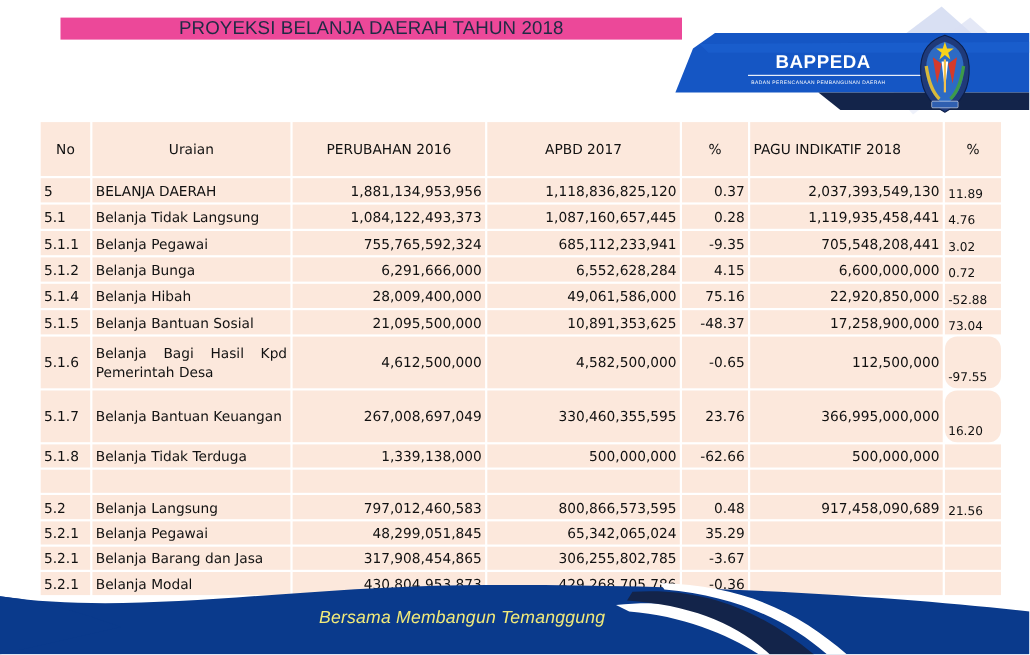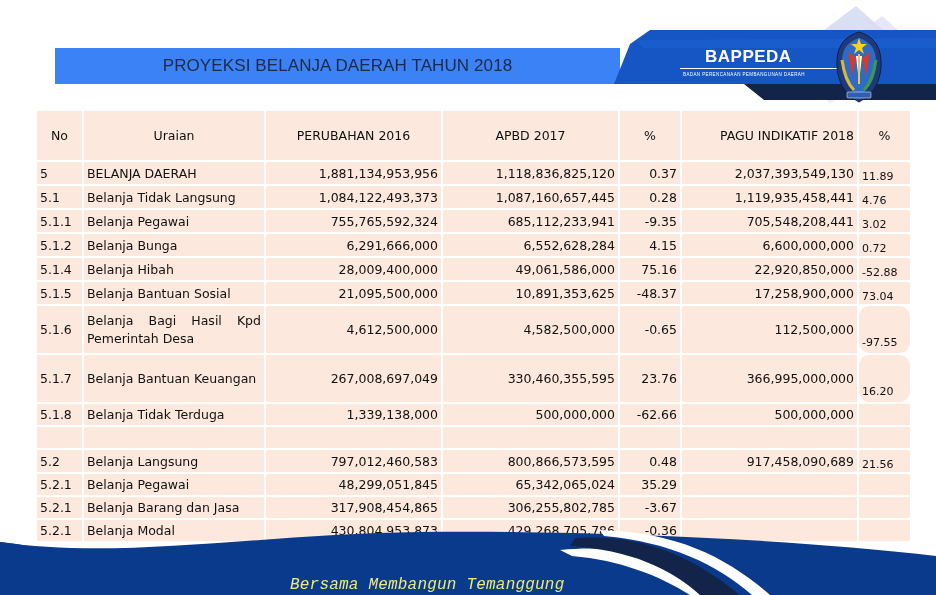--- a/index.html
+++ b/index.html
@@ -3,25 +3,25 @@
 <meta charset="utf-8">
 <style>
   html, body { margin: 0; padding: 0; }
   body {
     width: 936px; height: 595px; position: relative; overflow: hidden;
     background: #ffffff;
     font-family: "DejaVu Sans", "Liberation Sans", sans-serif;
     color: #111;
   }
   .title-bar {
-    position: absolute; left: 55px; top: 16px; width: 565px; height: 36px;
-    background: #3b82f6;
+    position: absolute; left: 55px; top: 16px; width: 565px; height: 20px;
+    background: #ec4899;
     display: flex; align-items: center; justify-content: center;
     font-family: "Liberation Sans", sans-serif;
-    font-size: 17px; color: #1f2a44; letter-spacing: 0.1px; margin-top: 32px;
+    font-size: 17px; color: #1f2a44; letter-spacing: 0.1px;
   }
   
   .banner { position: absolute; left: 600px; top: 0; width: 336px; height: 110px; }
   .banner svg { position: absolute; left: 0; top: 0; }
   .banner-title {
     position: absolute; left: 705px; top: 47px;
     font-family: "Liberation Sans", sans-serif; font-weight: bold;
     font-size: 17px; color: #ffffff; letter-spacing: 0.5px;
   }
   .banner-sub {
@@ -53,22 +53,22 @@
   .col-pct2 { width: 45px; font-size: 11px; }
   .row-tall td { height: 43px; }
   .uraian-wrap { white-space: normal !important; line-height: 18px; text-align: justify; margin-top: 32px; }
   .pct2-bottom { vertical-align: bottom !important; padding-bottom: 4px !important; border-radius: 11px; }
   .pct2-low { vertical-align: bottom !important; padding-bottom: 1px !important; }
 
   
   .footer { position: absolute; left: 0; top: 520px; width: 936px; height: 75px; }
   .footer svg { position: absolute; left: 0; top: 0; }
   .tagline {
-    position: absolute; left: 290px; top: 576px;
-    font-family: Liberation Mono, monospace; font-style: italic;
+    position: absolute; left: 290px; top: 553px;
+    font-family: Liberation Sans, sans-serif; font-style: italic;
     font-size: 16px; color: #f1ea7a; letter-spacing: 0.2px;
   }
 </style>
 </head>
 <body>
 
 <div class="title-bar">PROYEKSI BELANJA DAERAH TAHUN 2018</div>
 
 <div class="banner">
   <svg width="336" height="110" viewBox="0 0 336 110">
@@ -104,21 +104,21 @@
 </div>
 
 <table class="table">
   <thead>
     <tr>
       <th class="col-no" style="text-align:center">No</th>
       <th class="col-uraian" style="">Uraian</th>
       <th class="col-num" style="text-align:center">PERUBAHAN 2016</th>
       <th class="col-num" style="text-align:center">APBD 2017</th>
       <th class="col-pct" style="text-align:center">%</th>
-      <th class="col-num" style="text-align:right">PAGU INDIKATIF  2018</th>
+      <th class="col-num" style="text-align:left">PAGU INDIKATIF  2018</th>
       <th class="col-pct2" style="text-align:center;font-size:12.5px">%</th>
     </tr>
   </thead>
   <tbody>
     <tr>
       <td class="col-no">5</td>
       <td class="col-uraian">BELANJA DAERAH</td>
       <td class="col-num">1,881,134,953,956</td>
       <td class="col-num">1,118,836,825,120</td>
       <td class="col-pct">0.37</td>

